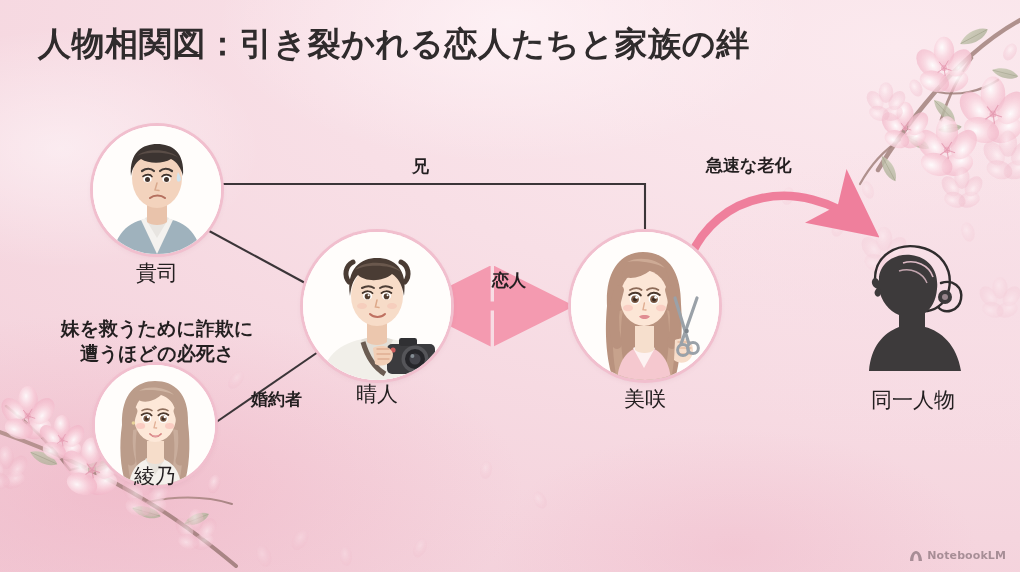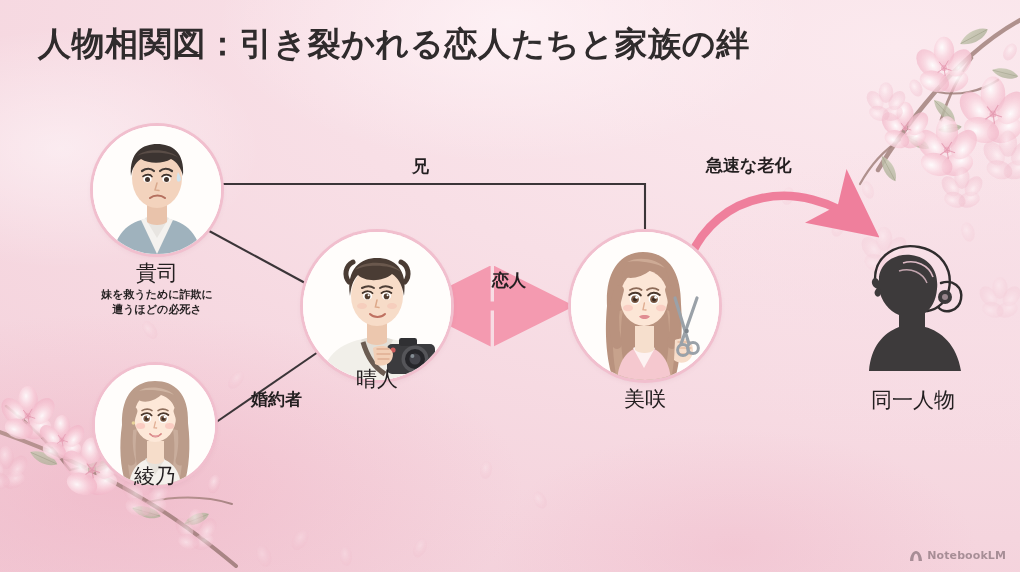--- a/index.html
+++ b/index.html
@@ -70,25 +70,26 @@
     text-align: center;
     font-size: 21px;
     font-weight: 400;
     color: #231f20;
     white-space: nowrap;
     line-height: 1.1;
   }
   .node-desc {
     position: absolute;
     text-align: center;
-    font-size: 11px;
+    font-size: 19px;
     font-weight: 700;
     color: #231f20;
     line-height: 1.32;
     white-space: pre-line;
+    margin-top: 28px;
   }
   
   .edge-label {
     position: absolute;
     font-size: 17px;
     font-weight: 700;
     color: #231f20;
     white-space: nowrap;
   }
   
@@ -345,21 +346,21 @@
         <circle cx="112" cy="127" r="13.5" fill="#555559"></circle>
         <circle cx="112" cy="127" r="10" fill="#26262a"></circle>
         <circle cx="112" cy="127" r="5.6" fill="#43434a"></circle>
         <circle cx="109.4" cy="124" r="2" fill="#9aa6ae" opacity=".75"></circle>
         <circle cx="90" cy="118" r="2.6" fill="#cf5c5c"></circle>
 
         <path d="M70 116 C 78 112, 88 114, 90 122 C 90 132, 80 136, 72 132 Z" fill="#f2cfb6"></path>
         <path d="M74 117 L86 117 M74 122 L87 122 M75 127 L86 127" stroke="#dfae92" stroke-width="1.4" stroke-linecap="round"></path>
       </svg>
     </div>
-    <div class="node-name" style="left:303px; top:368px; width:148px;">晴人</div>
+    <div class="node-name" style="left:303px; top:383px; width:148px;">晴人</div>
   </div>
 
   <div class="node">
     <div class="avatar" style="left:571px; top:232px; width:148px; height:148px;">
       <svg viewBox="0 0 148 148">
         <rect width="148" height="148" fill="#fffdfb"></rect>
 
         <path d="M36 74 C 34 36, 52 20, 72 20 C 94 20, 110 36, 110 72
                  C 112 100, 110 124, 104 148 L 42 148 C 34 122, 34 96, 36 74 Z" fill="#b9927e"></path>
         <path d="M44 80 C 40 104, 42 128, 46 148 L 56 148 C 50 124, 48 100, 52 78 Z" fill="#caa690" opacity=".8"></path>

